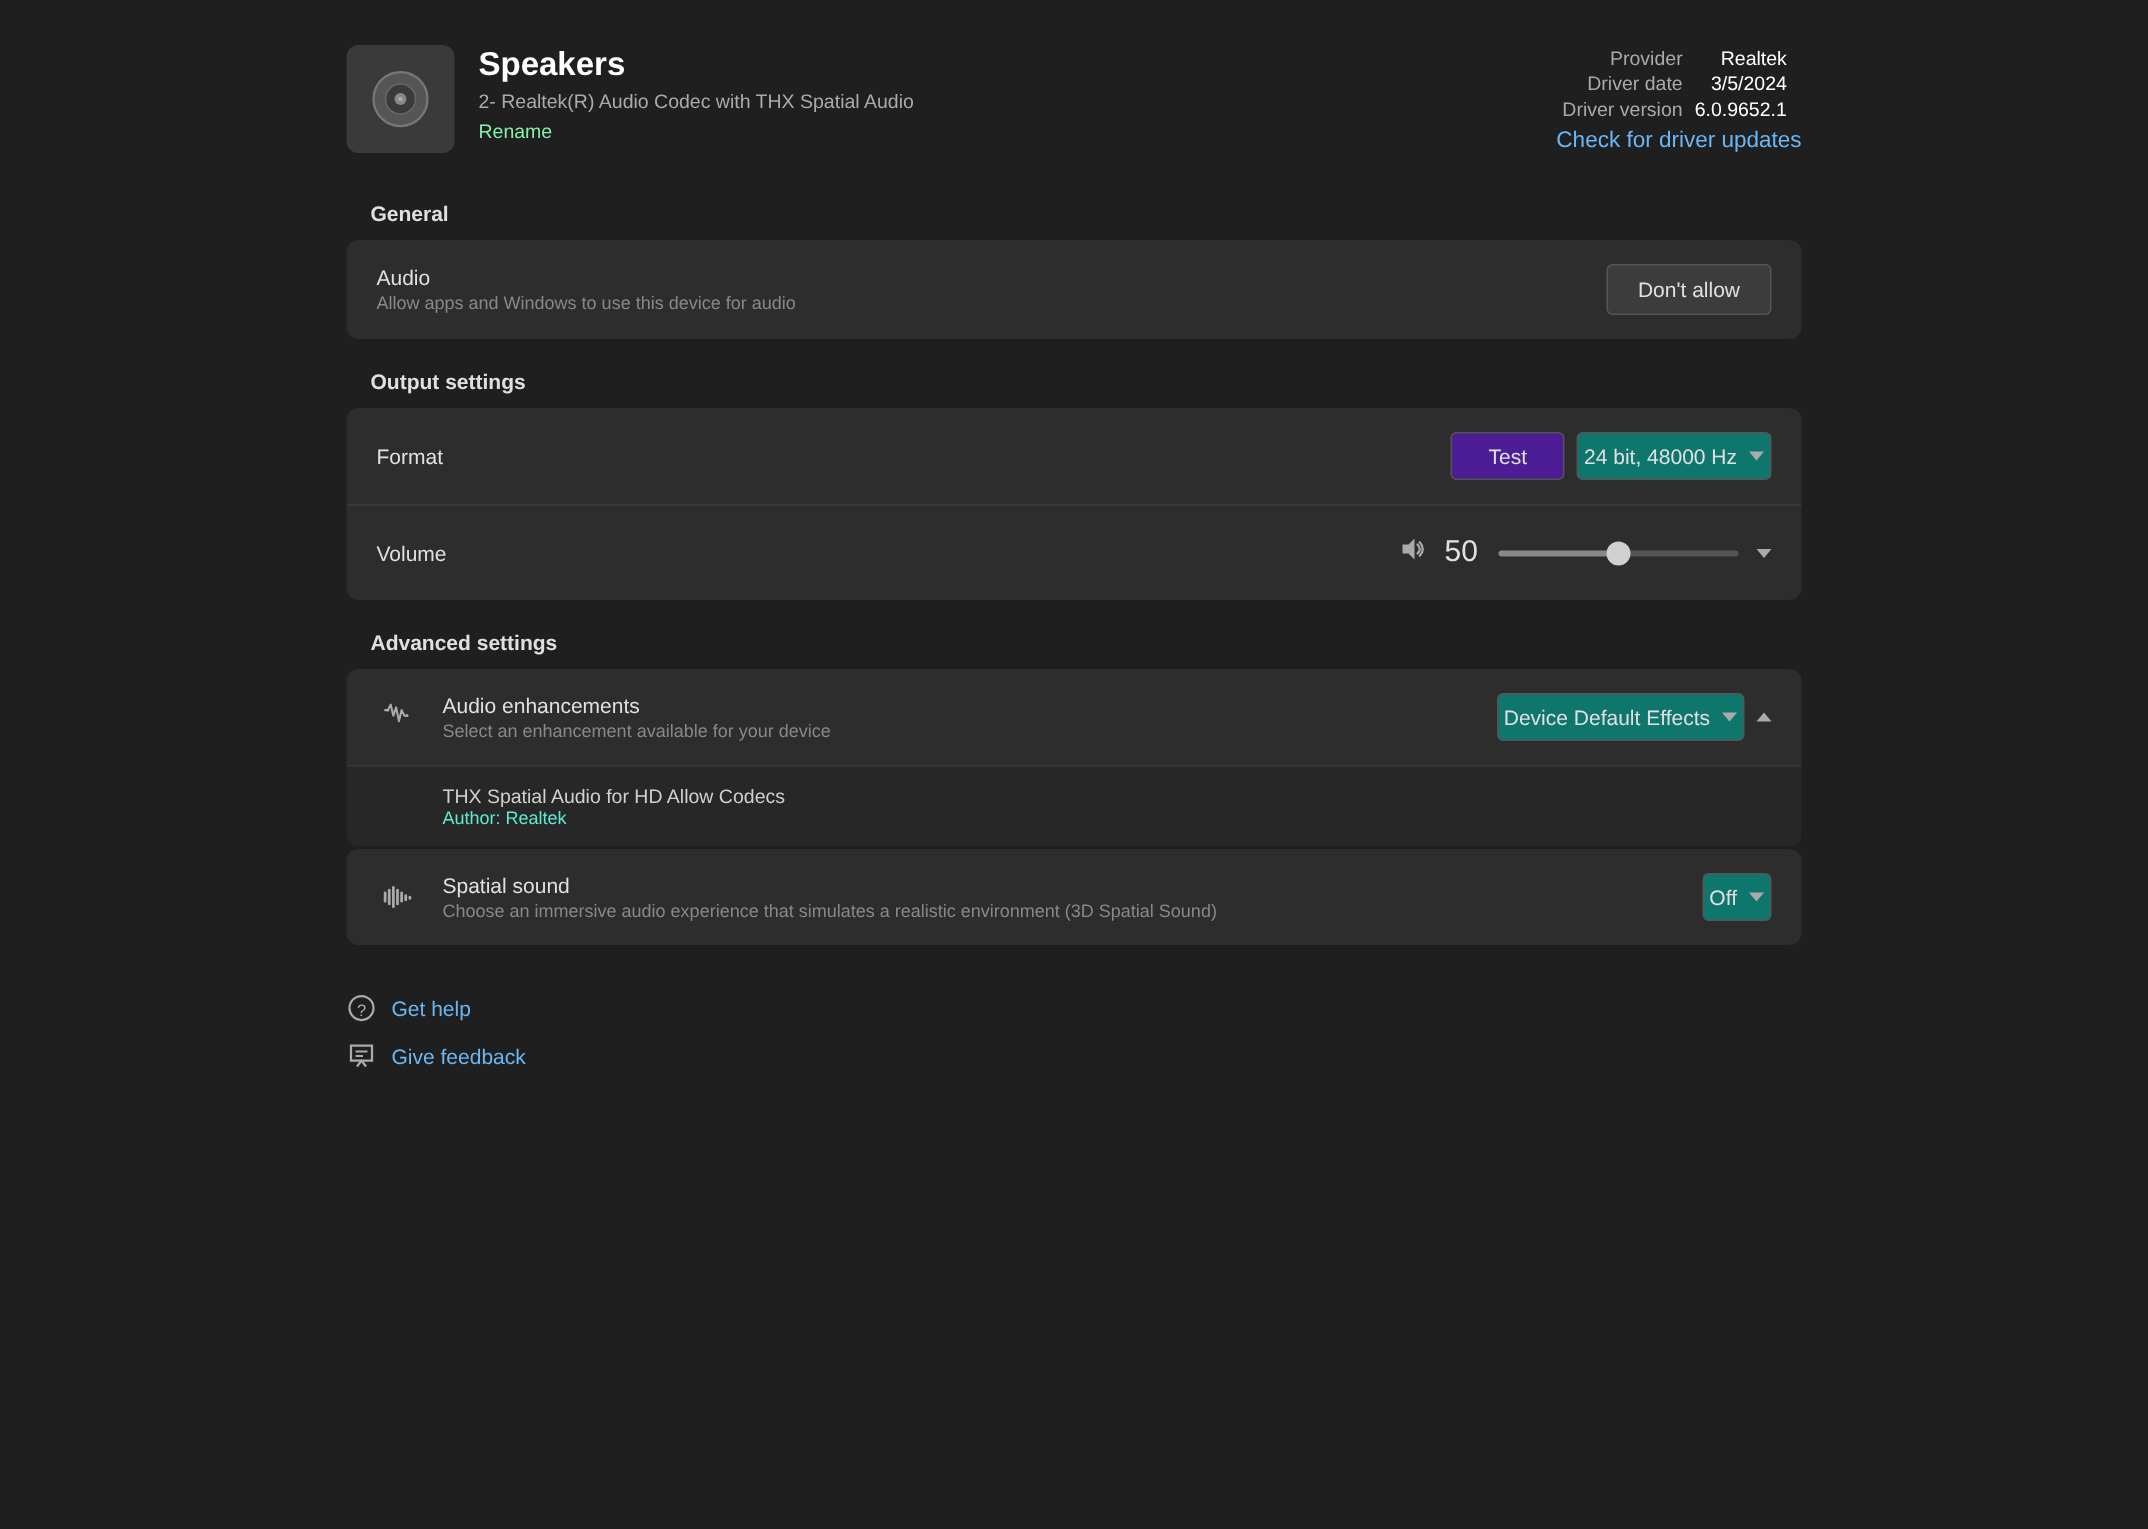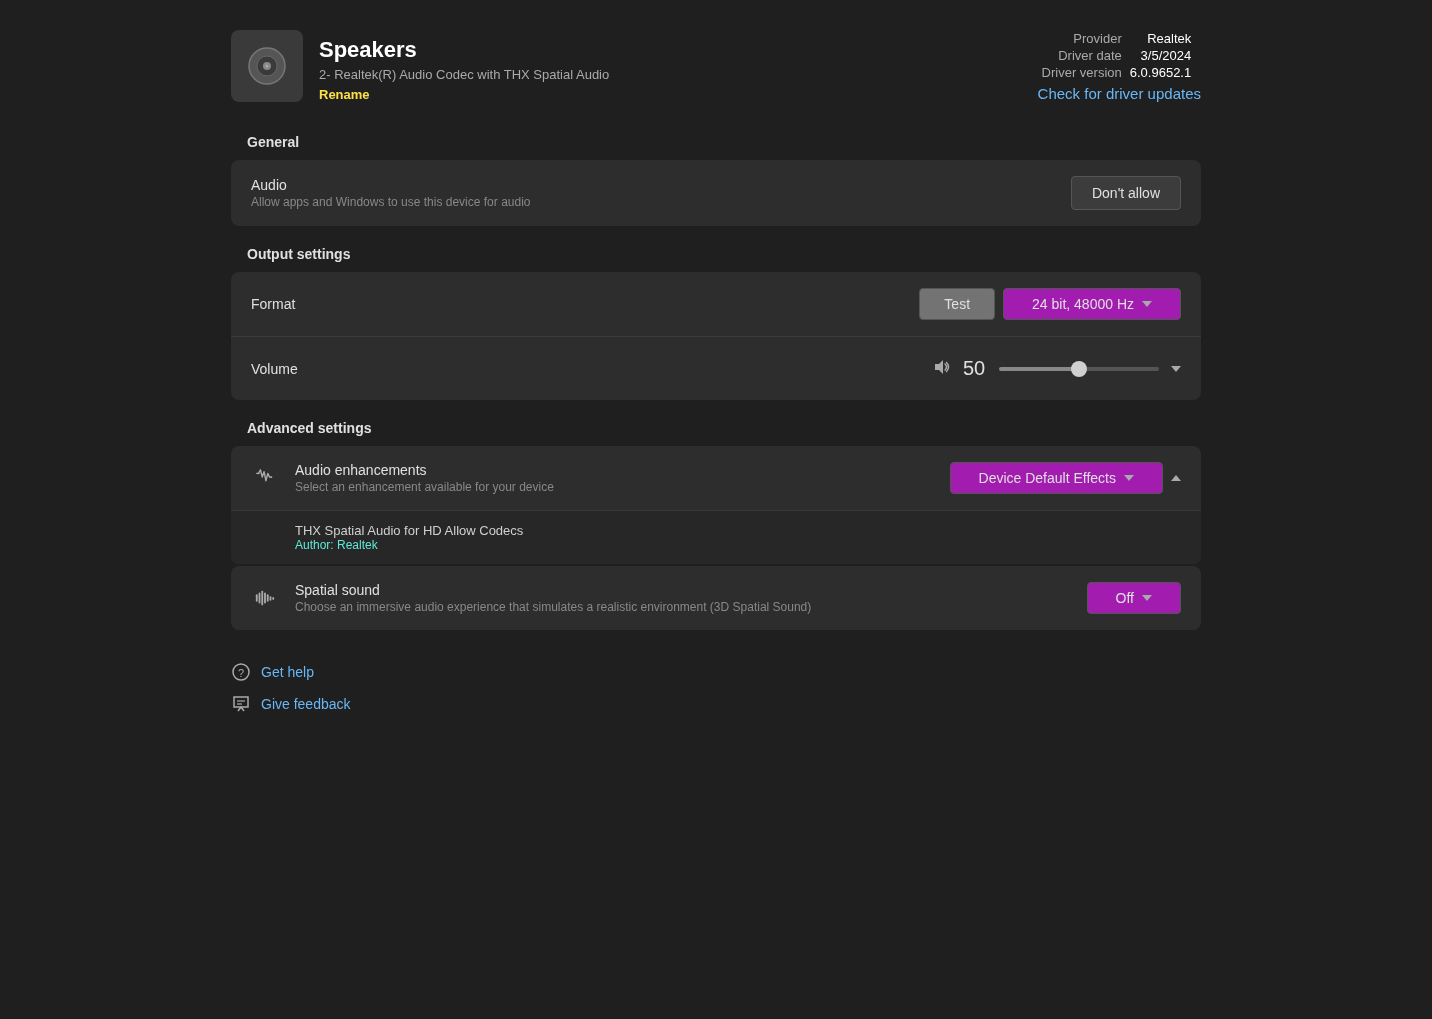--- a/index.html
+++ b/index.html
@@ -19,21 +19,21 @@
 
     
     .device-header {
       display: flex;
       align-items: flex-start;
       justify-content: space-between;
       margin-bottom: 32px;
     }
     .device-header-left {
       display: flex;
-      align-items: flex-end;
+      align-items: flex-start;
       gap: 16px;
     }
     .device-icon {
       width: 72px;
       height: 72px;
       border-radius: 8px;
       background: #3a3a3a;
       display: flex;
       align-items: center;
       justify-content: center;
@@ -44,24 +44,23 @@
       color: #ffffff;
       margin-bottom: 4px;
     }
     .device-info .subtitle {
       font-size: 13px;
       color: #aaa;
       margin-bottom: 4px;
     }
     .device-info .rename-link {
       font-size: 13px;
-      color: #fde047;
+      color: #86efac;
       cursor: pointer;
       text-decoration: none;
-      font-weight: bold;
     }
     .device-driver-info {
       text-align: right;
       font-size: 13px;
       color: #aaa;
     }
     .device-driver-info table {
       border-collapse: collapse;
     }
     .device-driver-info td {
@@ -135,34 +134,34 @@
       cursor: pointer;
     }
 
     
     .format-controls {
       display: flex;
       align-items: center;
       gap: 8px;
     }
     .btn-test {
-      background: #737373;
+      background: #4c1d95;
       border: 1px solid #555;
       color: #e0e0e0;
       border-radius: 4px;
       padding: 7px 24px;
       font-size: 14px;
       cursor: pointer;
     }
     .dropdown-btn {
-      background: #a21caf;
+      background: #0f766e;
       border: 1px solid #555;
       color: #e0e0e0;
       border-radius: 4px;
-      padding: 7px 28px;
+      padding: 7px 4px;
       font-size: 14px;
       cursor: pointer;
       display: flex;
       align-items: center;
       gap: 8px;
     }
     .chevron-down {
       width: 0;
       height: 0;
       border-left: 5px solid transparent;

